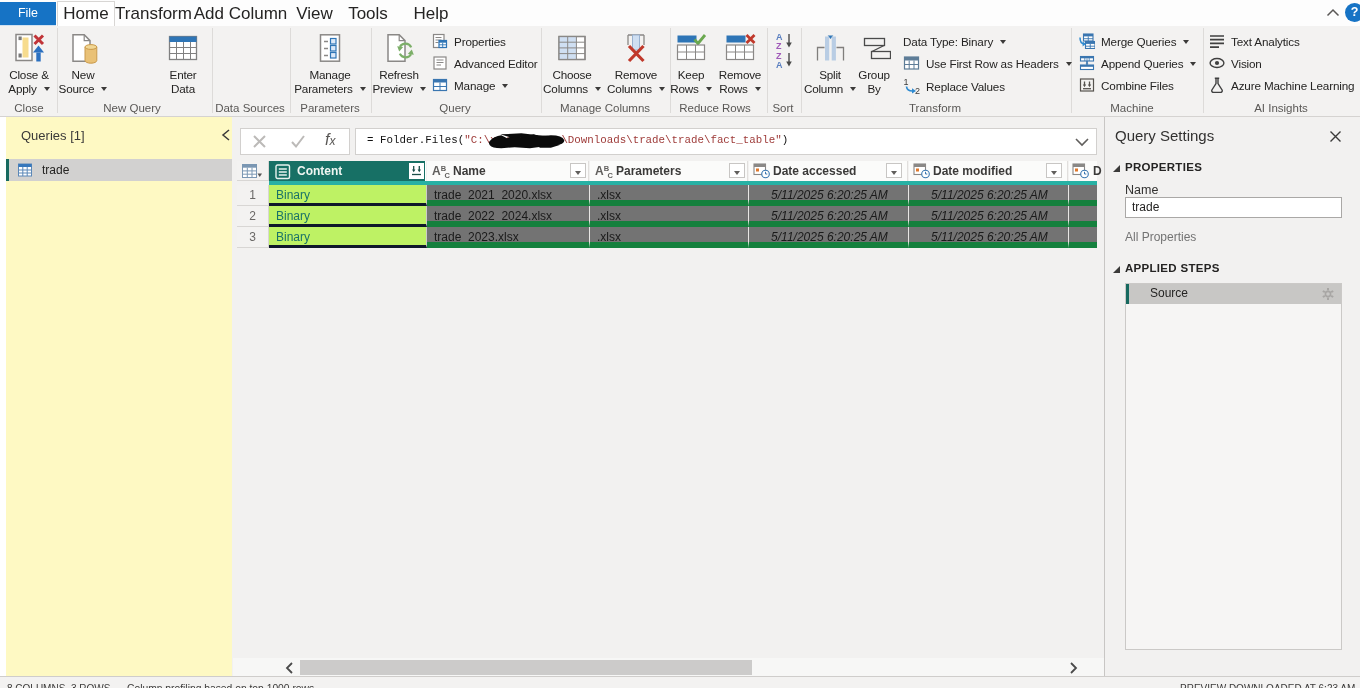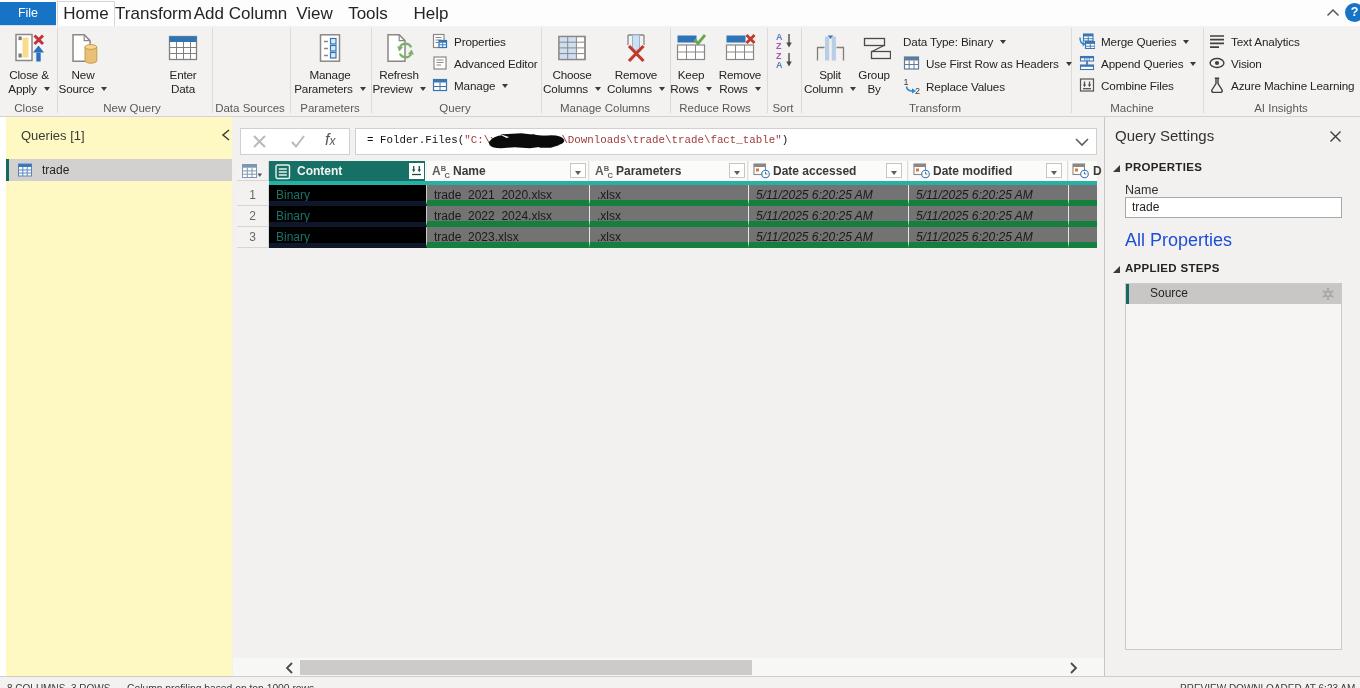--- a/index.html
+++ b/index.html
@@ -16,22 +16,22 @@
 .dd{display:inline-block;width:0;height:0;border-left:3.2px solid transparent;border-right:3.2px solid transparent;border-top:4px solid #3b3a39;margin-left:4px;vertical-align:2px}
 #lpanel{position:absolute;left:6px;top:117px;width:231px;height:559px;background:#fef9c3;border-right:1px solid #c8c6c4;box-sizing:content-box}
 #rpanel{position:absolute;left:1104px;top:117px;width:256px;height:559px;background:#f2f1f0;border-left:1px solid #c8c6c4;box-sizing:border-box}
 #statusbar{position:absolute;left:0;top:676px;width:1360px;height:12px;background:#f3f2f1;border-top:1px solid #cfcdcb;font-size:10px;color:#3b3a39}
 .fbox{position:absolute;top:128px;height:27px;background:#fff;border:1px solid #d2d0ce;box-sizing:border-box}
 .hcell{position:absolute;top:0;height:20px;line-height:20px;font-size:12px;font-weight:bold;color:#3b3a39;box-sizing:border-box}
 .fbtn{position:absolute;top:2px;width:16px;height:15px;background:#fff;border:1px solid #c8c6c4;box-sizing:border-box;text-align:center}
 .fbtn .dd{margin-left:0;vertical-align:3px;border-top-color:#605e5c}
 .row{position:absolute;height:21px;line-height:20px;font-size:12px;color:#1a1a1a}
 .cell{position:absolute;top:0;height:21px;box-sizing:border-box;background:#737373;border-bottom:6px solid #15803d;border-right:1px solid #e8e6e4;padding:0 7px;overflow:hidden}
-.ccell{background:#000000;color:#1a7268;border-bottom:5px solid #0f172a;border-right:1px solid #cdcbc9}
-.dcell{text-align:left;font-style:italic;padding-right:5px}
+.ccell{background:#bef264;color:#1a7268;border-bottom:3px solid #0f172a;border-right:1px solid #cdcbc9}
+.dcell{text-align:center;font-style:italic;padding-right:5px}
 .rnum{position:absolute;top:0;height:21px;width:32px;box-sizing:border-box;border-bottom:1px solid #d8d6d4;border-right:1px solid #d8d6d4;background:#f3f2f1;color:#6a6866;text-align:center;font-size:12px;line-height:20px}
 </style></head>
 <body>
 <div id="tabbar">
   <div class="abs" style="left:0;top:2px;width:56px;height:23px;background:#1673c5;color:#fff;font-size:12.5px;line-height:23px;text-align:center">File</div>
   <div class="abs" style="left:0;top:25px;width:56px;height:2px;background:#cfe1f2"></div>
   <div class="tab" style="left:57px;width:58px;background:#fff;border:1px solid #d8d6d4;border-bottom:none;box-sizing:border-box;top:1px;height:25px">Home</div>
   <div class="tab" style="left:115px;width:77px">Transform</div>
   <div class="tab" style="left:192px;width:97px">Add Column</div>
   <div class="tab" style="left:289px;width:51px">View</div>
@@ -432,21 +432,21 @@
   <div class="abs" style="left:10px;top:10px;font-size:15px;color:#323130">Query Settings</div>
   <svg class="abs" style="left:224px;top:13px" width="13" height="13" viewBox="0 0 13 13">
       <path d="M1.5 1.5 L11.5 11.5 M11.5 1.5 L1.5 11.5" stroke="#3b3a39" stroke-width="1.4"></path>
     </svg>
   <svg class="abs" style="left:8px;top:48px" width="7" height="7" viewBox="0 0 7 7">
       <polygon points="7,0 7,7 0,7" fill="#3b3a39"></polygon>
     </svg>
   <div class="abs" style="left:20px;top:44px;font-size:11.5px;font-weight:bold;color:#252423;letter-spacing:0.3px">PROPERTIES</div>
   <div class="abs" style="left:20px;top:66px;font-size:12.5px;color:#323130">Name</div>
   <div class="abs" style="left:20px;top:80px;width:217px;height:21px;background:#fff;border:1px solid #aaa8a6;box-sizing:border-box;font-size:12px;line-height:19px;padding-left:6px;color:#252423">trade</div>
-  <div class="abs" style="left:20px;top:113px;font-size:18px;color:#1d4ed8">All Properties</div>
+  <div class="abs" style="left:20px;top:113px;font-size:12px;color:#737373">All Properties</div>
   <svg class="abs" style="left:8px;top:149px" width="7" height="7" viewBox="0 0 7 7">
       <polygon points="7,0 7,7 0,7" fill="#3b3a39"></polygon>
     </svg>
   <div class="abs" style="left:20px;top:145px;font-size:11.5px;font-weight:bold;color:#252423;letter-spacing:0.3px">APPLIED STEPS</div>
   <div class="abs" style="left:20px;top:166px;width:217px;height:367px;background:#f6f5f4;border:1px solid #cbc9c7;box-sizing:border-box">
     <div class="abs" style="left:0;top:0;width:215px;height:20px;background:#c8c7c5">
       <div class="abs" style="left:0;top:0;width:3px;height:20px;background:#17695f"></div>
       <div class="abs" style="left:24px;top:2px;font-size:12px;color:#252423">Source</div>
       <svg class="abs" style="left:196px;top:4px" width="12" height="12" viewBox="0 0 12 12">
           <g transform="translate(6,6)" fill="#a8a6a4">

